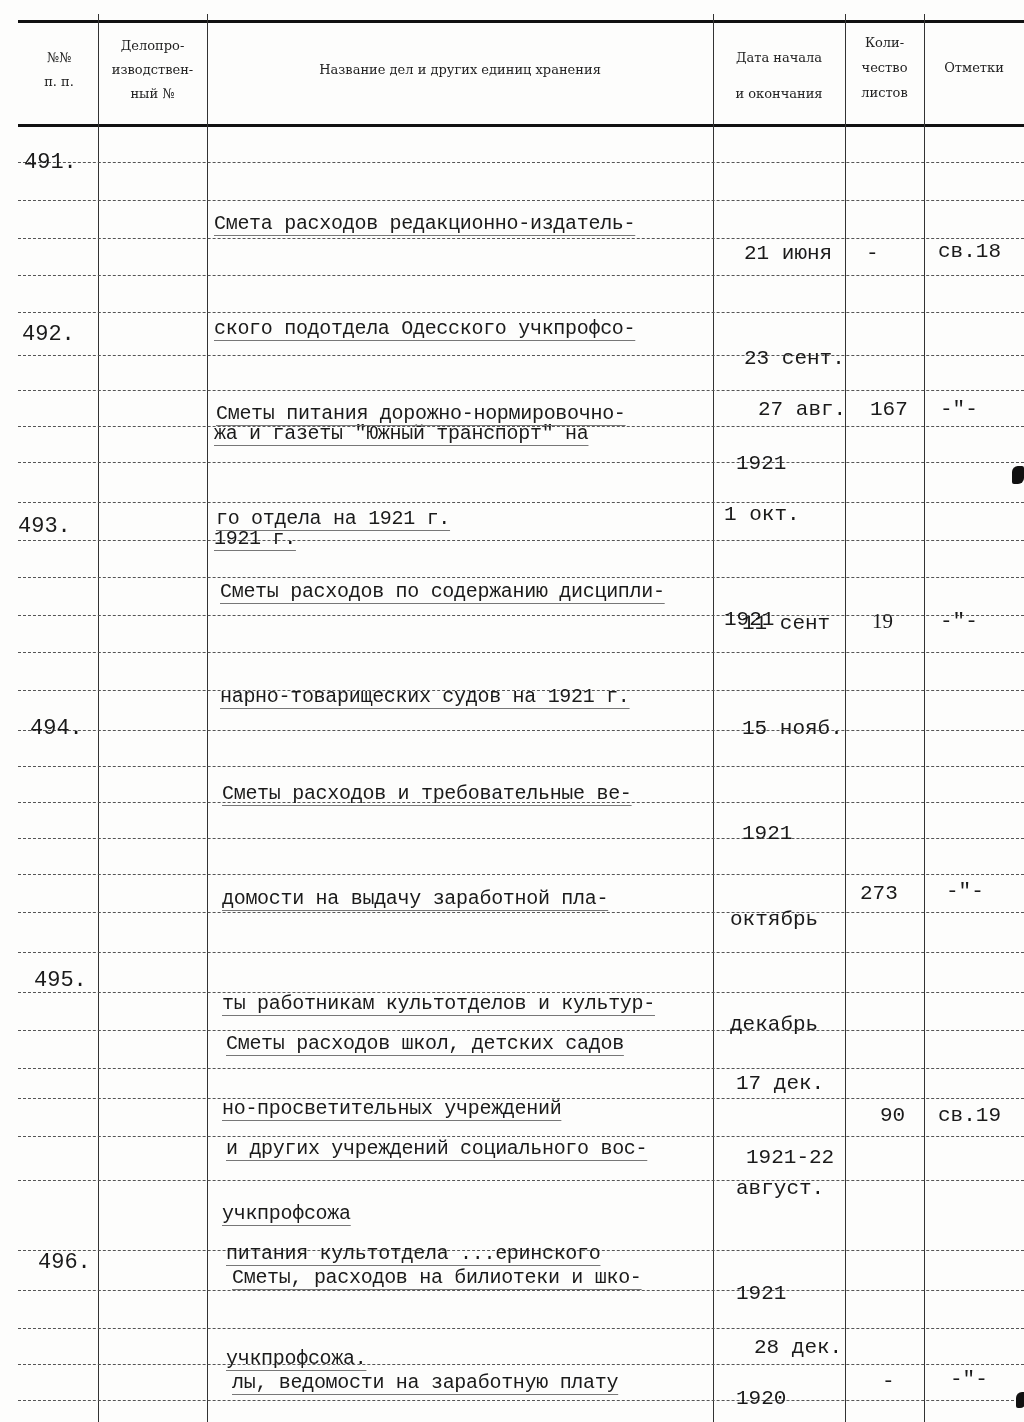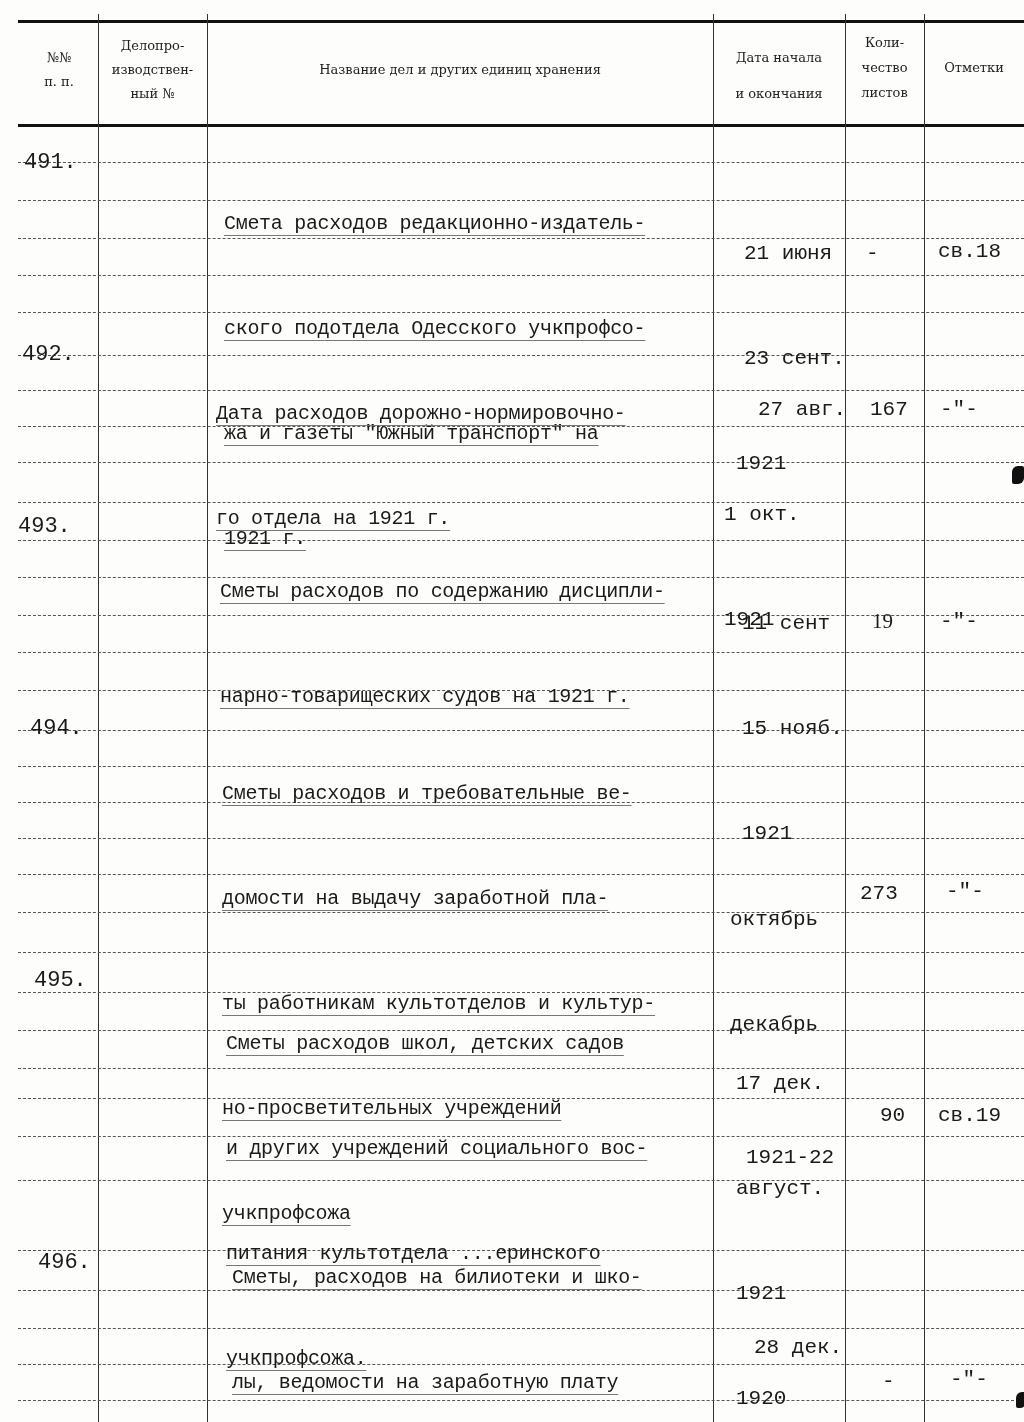--- a/index.html
+++ b/index.html
@@ -82,37 +82,37 @@
   <div class="hline" style="left:18px; top:1098px; width:1006px;"></div>
   <div class="hline" style="left:18px; top:1136px; width:1006px;"></div>
   <div class="hline" style="left:18px; top:1180px; width:1006px;"></div>
   <div class="hline" style="left:18px; top:1250px; width:1006px;"></div>
   <div class="hline" style="left:18px; top:1290px; width:1006px;"></div>
   <div class="hline" style="left:18px; top:1328px; width:1006px;"></div>
   <div class="hline" style="left:18px; top:1364px; width:1006px;"></div>
   <div class="hline" style="left:18px; top:1400px; width:1006px;"></div>
 
   <div class="num" style="left:24px; top:148px;">491.</div>
-  <div class="txt" style="left:224px; top:136px;">
+  <div class="txt" style="left:214px; top:136px;">
     <div>Смета расходов редакционно-издатель-</div>
     <div>ского подотдела Одесского учкпрофсо-</div>
     <div>жа и газеты "Южный транспорт" на</div>
     <div>1921 г.</div>
   </div>
   <div class="cell" style="left:736px; top:166px;">
     <div style="margin-left:8px;">21 июня</div>
     <div style="margin-left:8px;">23 сент.</div>
     <div>1921</div>
   </div>
   <div class="cell" style="left:866px; top:236px;">-</div>
   <div class="cell" style="left:938px; top:234px;">св.18</div>
 
-  <div class="num" style="left:22px; top:340px;">492.</div>
+  <div class="num" style="left:22px; top:320px;">492.</div>
   <div class="txt" style="left:216px; top:326px;">
-    <div>Дата расходов дорожно-нормировочно-</div>
+    <div>Сметы питания дорожно-нормировочно-</div>
     <div>го отдела на 1921 г.</div>
   </div>
   <div class="cell" style="left:724px; top:322px;">
     <div style="margin-left:34px;">27 авг.</div>
     <div>1 окт.</div>
     <div>1921</div>
   </div>
   <div class="cell" style="left:870px; top:392px;">167</div>
   <div class="cell" style="left:940px; top:392px;">-"-</div>
 

